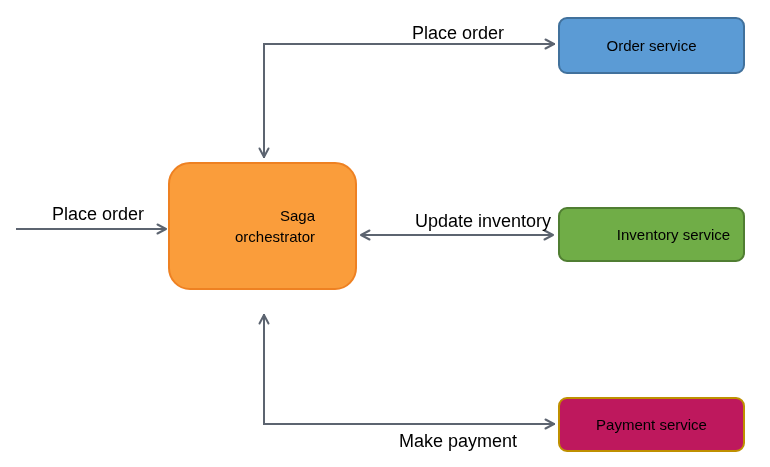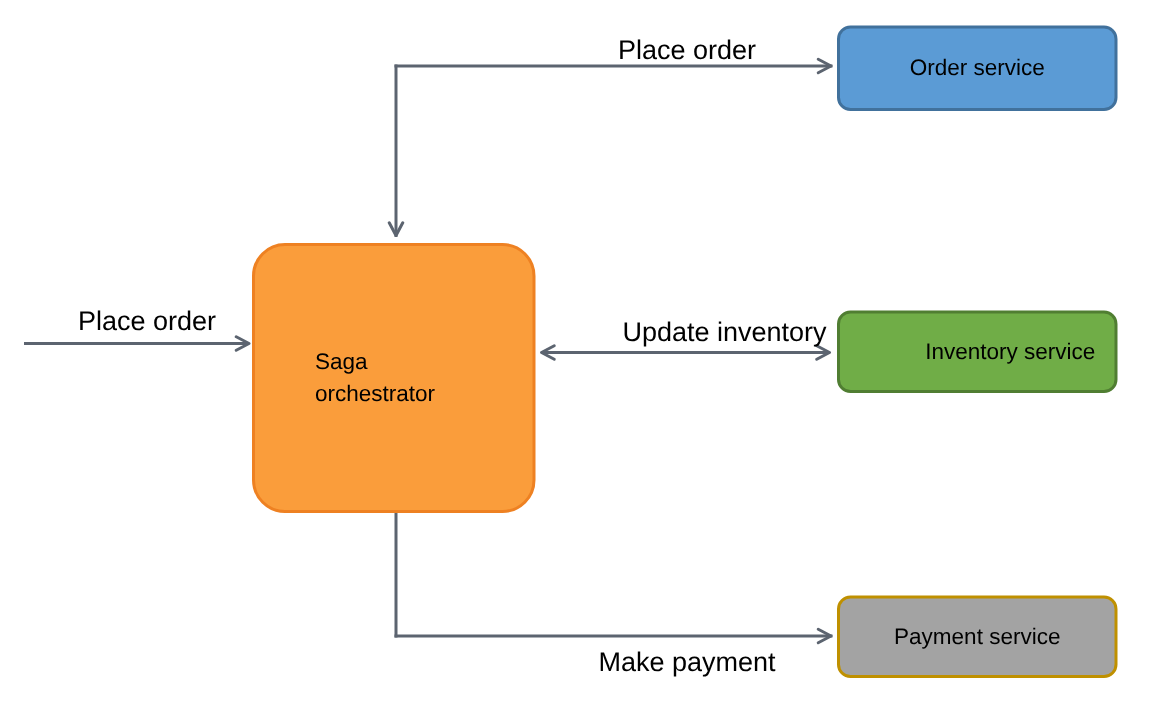--- a/index.html
+++ b/index.html
@@ -17,30 +17,30 @@
   .edges-layer {
     position: absolute;
     left: 0; top: 0;
     width: 770px; height: 467px;
   }
   .node {
     position: absolute;
     display: flex;
     align-items: center;
     justify-content: center;
-    text-align: left;
+    text-align: right;
     color: #000000;
     font-size: 15px;
     line-height: 21px;
     box-sizing: border-box;
     border: 2px solid transparent;
   }
   .node-orchestrator {
     left: 168px; top: 162px;
-    width: 189px; height: 180px;
+    width: 189px; height: 128px;
     border-radius: 22px;
   }
   .node-orchestrator .node-label { max-width: 7em; }
   .node-order     { left: 558px; top: 17px;  width: 187px; height: 57px; border-radius: 9px; }
   .node-inventory { left: 558px; top: 207px; width: 187px; height: 55px; border-radius: 9px; }
   .node-payment   { left: 558px; top: 397px; width: 187px; height: 55px; border-radius: 9px; }
   .edge-label {
     position: absolute;
     transform: translateX(-50%);
     font-size: 18px;
@@ -81,21 +81,21 @@
   </div>
 
   <div class="node node-order" style="background: rgb(91, 155, 213); border-color: rgb(65, 113, 156);">
     <span class="node-label">Order service</span>
   </div>
 
   <div class="node node-inventory" style="background: rgb(112, 173, 71); border-color: rgb(80, 126, 50); padding-left: 44px;">
     <span class="node-label">Inventory service</span>
   </div>
 
-  <div class="node node-payment" style="background: #a3a3a3; border-color: rgb(191, 144, 0);">
+  <div class="node node-payment" style="background: #be185d; border-color: rgb(191, 144, 0);">
     <span class="node-label">Payment service</span>
   </div>
 
   <div class="edge-label lbl-incoming">Place order</div>
   <div class="edge-label lbl-order">Place order</div>
   <div class="edge-label lbl-inventory">Update inventory</div>
   <div class="edge-label lbl-payment">Make payment</div>
 
 </div>
 

